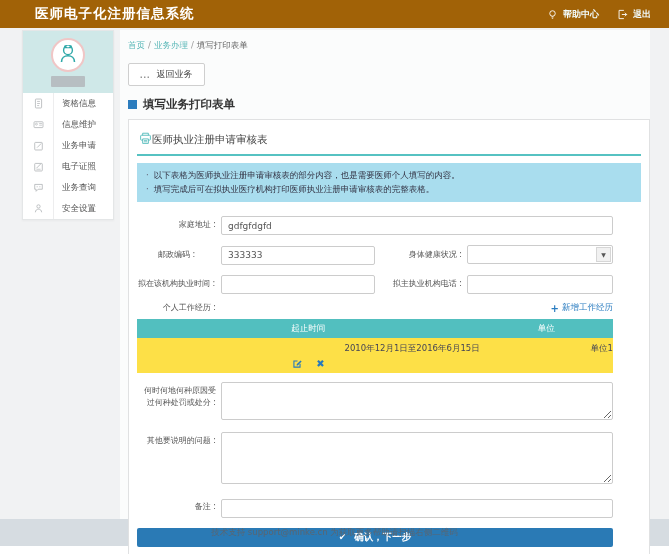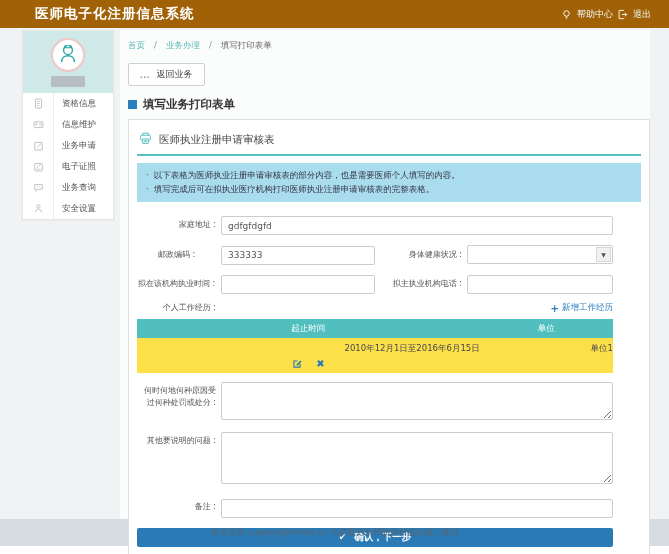--- a/index.html
+++ b/index.html
@@ -2,50 +2,50 @@
 <html><head>
 <meta charset="utf-8">
 <style>
   * { margin:0; padding:0; box-sizing:border-box; }
   html,body { width:669px; height:554px; }
   body { font-family:"DejaVu Sans","Liberation Sans",sans-serif; background:#ffffff; color:#555; overflow:hidden; }
 
   
   .topbar { height:28px; background:#a16207; display:flex; align-items:center; justify-content:space-between; padding:0 18px 0 35px; }
   .topbar-title { color:#ffffff; font-size:13.5px; font-weight:bold; letter-spacing:1px; }
-  .topbar-right { display:flex; align-items:flex-start; gap:4px; }
+  .topbar-right { display:flex; align-items:flex-start; gap:18px;font-weight:bold; }
   .topbar-link { display:flex; align-items:center; gap:5px; color:#f2fbfb; font-size:9px; cursor:pointer; }
   .topbar-link svg { display:block; }
 
   
   .band { height:491px; background:#f1f2f3; display:flex; padding:2px 19px 0 22px; }
 
   
   .sidebar { width:92px; flex:0 0 92px; align-self:flex-start; background:#ffffff; border:1px solid #e4e6e7; box-shadow:0 1px 2px rgba(0,0,0,.04); }
   .avatar-box { height:62px; background:#cfe8e8; display:flex; flex-direction:column; align-items:center; justify-content:center; gap:4px; }
   .avatar-circle { width:34px; height:34px; border-radius:50%; background:#ffffff; border:2px solid #f0c6c6; display:flex; align-items:center; justify-content:center; }
   .name-blur { width:34px; height:11px; background:#b7bec2; border-radius:1px; }
   .menu-item { display:flex; align-items:stretch; height:21px; cursor:pointer; }
   .mi-icon { width:30px; flex:0 0 30px; display:flex; align-items:center; justify-content:center; }
   .mi-label { flex:1; border-left:1px solid #ededee; display:flex; align-items:center; padding-left:8px; font-size:8.5px; color:#555; }
 
   
   .main { flex:1; margin-left:6px; background:#fbfcfc; padding:0 0 10px 0; }
-  .breadcrumb { margin:10px 0 0 8px; font-size:8.5px; color:#999; display:flex; gap:9px; align-items:flex-start; }
+  .breadcrumb { margin:10px 0 0 8px; font-size:8.5px; color:#999; display:flex; gap:3px; align-items:flex-start; }
   .bc-link { color:#56b6b6; cursor:pointer; }
   .bc-current { color:#666; }
   .back-btn { margin:11px 0 0 8px; display:inline-flex; align-items:center; gap:6px; background:#ffffff; border:1px solid #cfcfcf; border-radius:2px; padding:4px 11px; font-size:9px; color:#444; cursor:pointer; }
   .back-btn .dots { color:#8a8a8a; font-weight:bold; letter-spacing:1px; line-height:4px; }
   .section-title { margin:11px 0 0 8px; display:flex; align-items:center; gap:6px; }
   .blue-sq { width:9px; height:9px; background:#2c7dbe; }
   .section-title-text { font-size:11.5px; font-weight:bold; color:#333; }
 
   
   .panel { margin:7px 0 0 8px; background:#ffffff; border:1px solid #e0e1e2; padding:8px 8px 10px 8px; }
-  .panel-head { display:flex; align-items:center; gap:7px; padding:2px 0 5px 2px; border-bottom:2px solid #56c2c2; }
+  .panel-head { display:flex; align-items:center; padding:2px 0 5px 2px; border-bottom:2px solid #56c2c2; }
   .panel-title { font-size:10.5px; color:#444; }
   .notice { margin-top:7px; background:#a9ddee; padding:5px 9px; }
   .notice-line { font-size:8.5px; color:#334; line-height:1.7; display:flex; gap:5px; }
   .notice-line .bullet { color:#667; }
 
   
   .form { margin-top:12px; padding-right:28px; }
   .frow { display:flex; margin-bottom:8px; align-items:center; }
   .frow.top { align-items:flex-start; }
   .lbl { flex:0 0 84px; text-align:right; padding-right:5px; font-size:8px; color:#555; line-height:1.5; }

